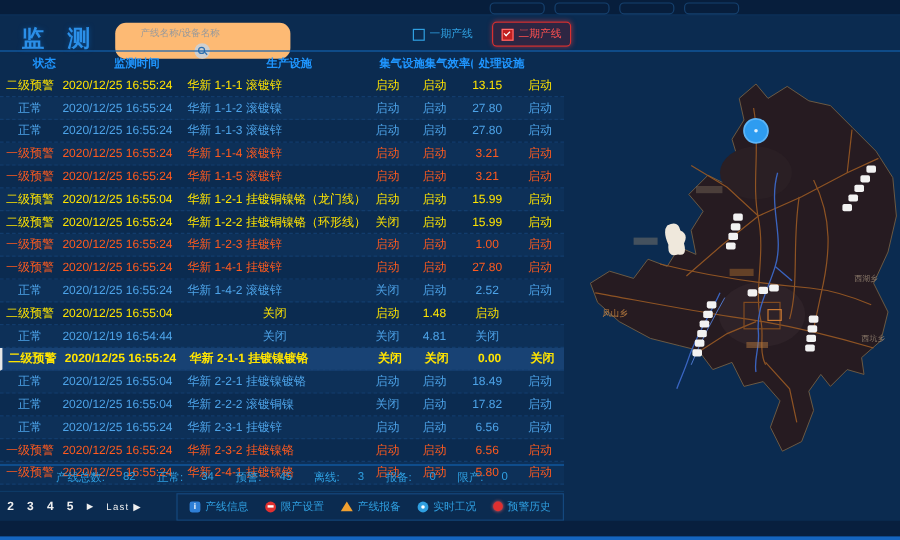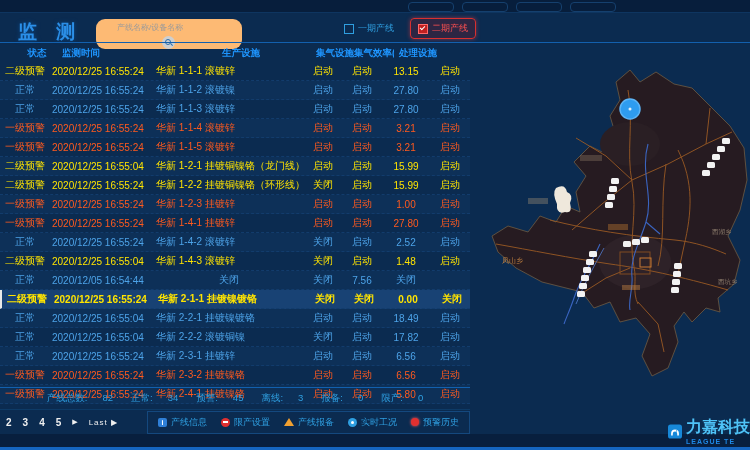--- a/index.html
+++ b/index.html
@@ -95,21 +95,21 @@
     </div>
     <div class="phase2">
       <span class="cb-red"></span>
       <span>二期产线</span>
     </div>
   </div>
   <div class="header-line"></div>
 
   <div class="thead grid">
     <span class="c s">状态</span>
-    <span class="c" style="text-align:left">监测时间</span>
+    <span class="c" style="text-align:center">监测时间</span>
     <span class="c m">生产设施</span>
     <span class="c m">集气设施</span>
     <span class="c m">集气效率(m³/s)</span>
     <span class="c m">处理设施</span>
   </div>
 
   <div class="tbody">
       <div class="trow grid warn2">
       <span class="c s">二级预警</span>
       <span class="c t">2020/12/25 16:55:24</span>
@@ -196,32 +196,31 @@
       <span class="c t">2020/12/25 16:55:24</span>
       <span class="c n">华新 1-4-2 滚镀锌</span>
       <span class="c m">关闭</span>
       <span class="c m">启动</span>
       <span class="c m">2.52</span>
       <span class="c m">启动</span>
     </div>
       <div class="trow grid warn2">
       <span class="c s">二级预警</span>
       <span class="c t">2020/12/25 16:55:04</span>
-      <span class="c n">华新 1-4-3 滚镀锌</span>
       <span class="c m">关闭</span>
       <span class="c m">启动</span>
       <span class="c m">1.48</span>
       <span class="c m">启动</span>
     </div>
       <div class="trow grid normal">
       <span class="c s">正常</span>
-      <span class="c t">2020/12/05 16:54:44</span>
-      <span class="c m">关闭</span>
-      <span class="c m">关闭</span>
-      <span class="c m">7.56</span>
+      <span class="c t">2020/12/19 16:54:44</span>
+      <span class="c m">关闭</span>
+      <span class="c m">关闭</span>
+      <span class="c m">4.81</span>
       <span class="c m">关闭</span>
     </div>
       <div class="trow grid warn2 selected">
       <span class="c s">二级预警</span>
       <span class="c t">2020/12/25 16:55:24</span>
       <span class="c n">华新 2-1-1 挂镀镍镀铬</span>
       <span class="c m">关闭</span>
       <span class="c m">关闭</span>
       <span class="c m">0.00</span>
       <span class="c m">关闭</span>
@@ -329,31 +328,20 @@
       <span class="leg-item">
           <span class="ic-alarm"></span>
           <span>预警历史</span>
         </span>
     </div>
   </div>
 
   <div class="footer-strip"></div>
   <div class="bottom-line"></div>
 
-  <div class="logo">
-    <svg width="27" height="27" viewBox="0 0 27 27">
-      <rect x="0" y="0" width="27" height="27" rx="5" fill="#1788d8"></rect>
-      <path d="M6,17 a7.5,7.5 0 1 1 15,0 l0,4 -3.2,0 0,-3 a4.3,4.3 0 0 0 -8.6,0 l0,3 -3.2,0 z" fill="#ffffff"></path>
-      <circle cx="16.5" cy="12.5" r="1.2" fill="#1788d8"></circle>
-    </svg>
-    <div class="logo-text">
-      <div class="cn">力嘉科技</div>
-      <div class="en">LEAGUE TE</div>
-    </div>
-  </div>
 
   <svg class="map" viewBox="0 0 270 345">
 
     <path d="M150,18 L160,30 L176,20 L194,32 L212,36 L230,54 L250,74 L264,96 L267,128 L260,158 L248,184 L260,208 L254,232 L238,246 L240,260 L226,256 L212,270 L204,260 L194,274 L198,290 L188,316 L172,324 L162,304 L170,282 L156,266 L140,270 L130,250 L114,256 L102,240 L86,236 L62,230 L36,216 L18,200 L12,184 L28,174 L48,180 L60,164 L76,170 L86,154 L100,160 L96,140 L106,124 L94,110 L110,94 L122,100 L136,84 L130,64 L140,48 L136,30 Z" fill="#261b21" stroke="#6f5c44" stroke-width="0.8"></path>
     <ellipse cx="155" cy="210" rx="36" ry="27" fill="#2e2228"></ellipse>
     <ellipse cx="150" cy="92" rx="30" ry="22" fill="#2a1f24"></ellipse>
 
     <g stroke="#9a5a24" stroke-width="1" fill="none" opacity="0.9">
       <path d="M148,38 C154,70 146,100 152,130 C158,160 148,190 154,215 C157,228 152,240 158,252"></path>
       <path d="M16,192 C50,198 90,206 130,212 C160,216 200,224 248,238"></path>

